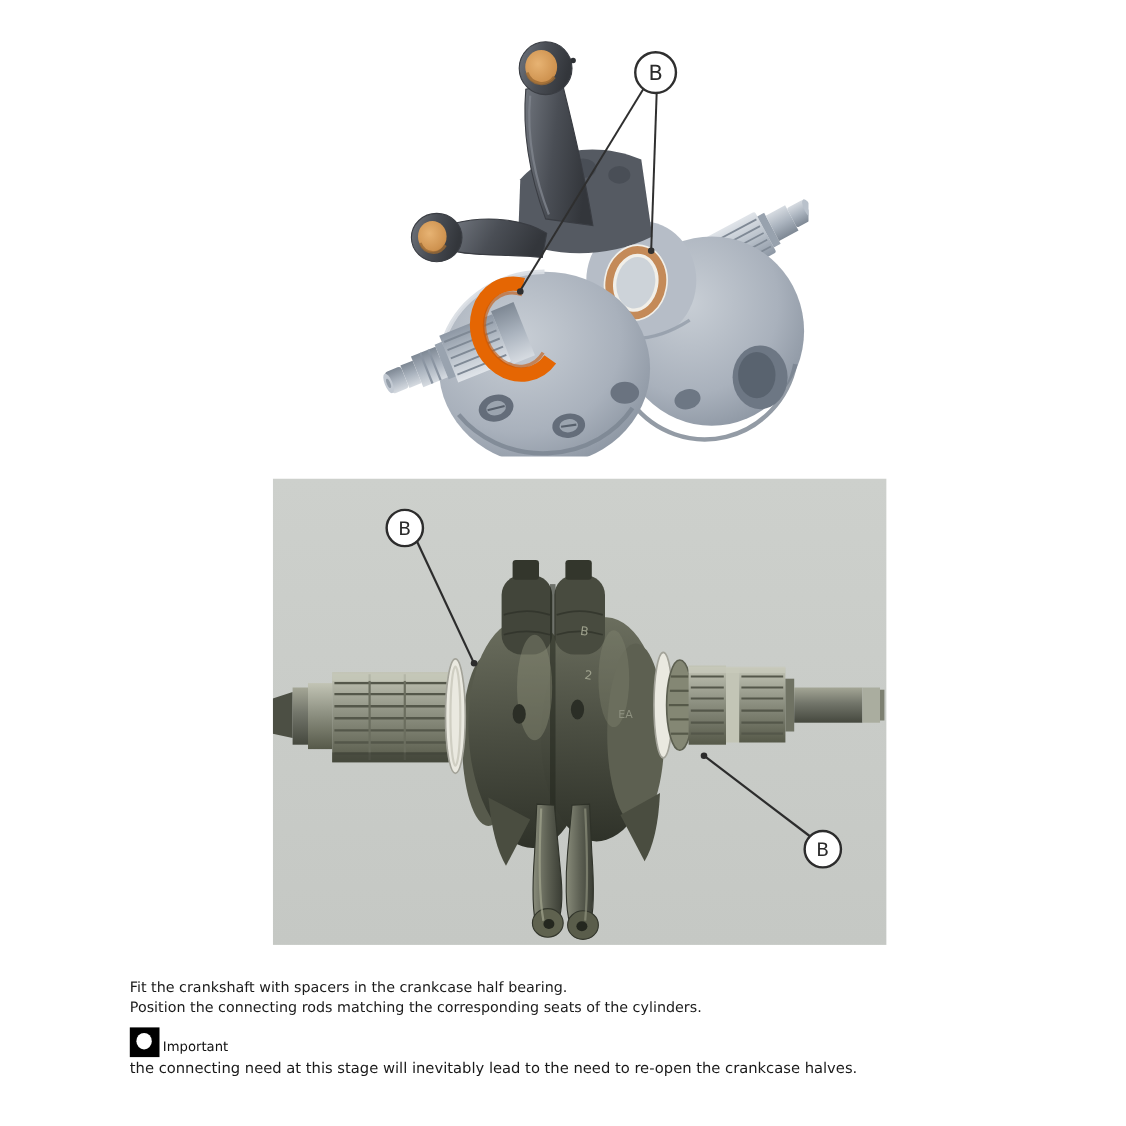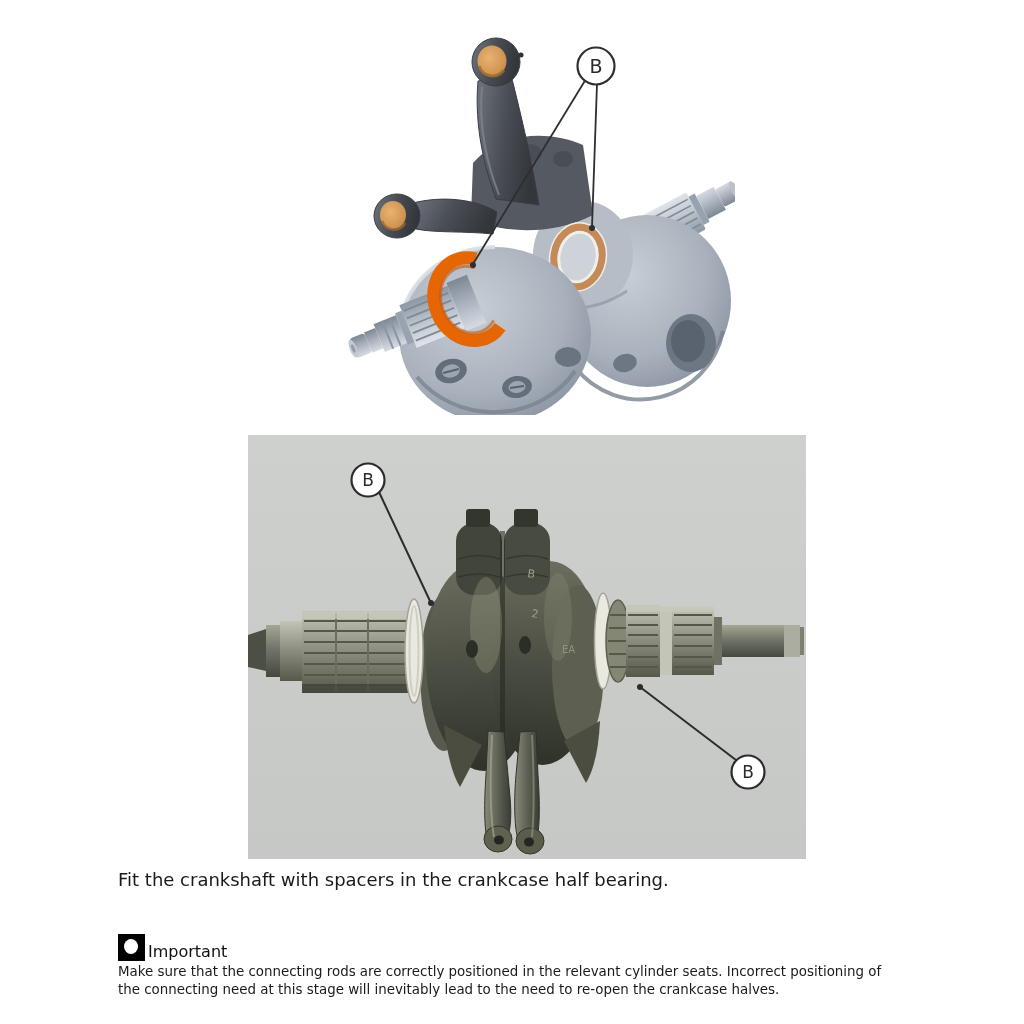--- a/index.html
+++ b/index.html
@@ -1,25 +1,25 @@
 <!DOCTYPE html>
 <html><head>
 <meta charset="utf-8">
 <style>
   html,body{margin:0;padding:0;background:#ffffff;}
   .page{position:relative;width:1024px;height:1024px;background:#ffffff;overflow:hidden;
         font-family:"DejaVu Sans","Liberation Sans",sans-serif;color:#1a1a1a;}
   .fig-top{position:absolute;left:325px;top:5px;width:410px;height:410px;}
   .fig-photo{position:absolute;left:248px;top:435px;width:558px;height:424px;}
-  .instr{position:absolute;left:118px;top:871px;font-size:18px;line-height:18px;}
+  .instr{position:absolute;left:118px;top:890px;font-size:13px;line-height:18px;}
   .instr div{white-space:nowrap;}
   .note-head{position:absolute;left:118px;top:934px;display:flex;align-items:flex-end;}
   .imp-icon{width:27px;height:27px;background:#000;display:inline-block;position:relative;flex:0 0 27px;}
   .imp-dot{position:absolute;width:14px;height:15px;border-radius:50%;background:#fff;left:6px;top:5px;}
-  .imp-label{font-size:16px;line-height:19px;margin-left:3px;color:#111;}
+  .imp-label{font-size:12px;line-height:19px;margin-left:3px;color:#111;}
   .note-body{position:absolute;left:118px;top:963px;font-size:13.4px;line-height:17.5px;}
   .note-body div{white-space:nowrap;}
   svg text{font-family:"DejaVu Sans","Liberation Sans",sans-serif;}
 </style>
 </head>
 <body>
 
 <div class="page">
 
   <svg class="fig-top" viewBox="0 0 410 410">
@@ -298,27 +298,27 @@
     <g>
       <circle cx="392" cy="252" r="3" fill="#2c2c2c"></circle>
       <line x1="392" y1="252" x2="488" y2="325" stroke="#2c2c2c" stroke-width="2"></line>
       <circle cx="500" cy="337" r="16.5" fill="#ffffff" stroke="#2c2c2c" stroke-width="2.2"></circle>
       <text x="500" y="343" text-anchor="middle" font-size="17" fill="#2b2b2b">B</text>
     </g>
   </svg>
 
   <div class="instr">
     <div>Fit the crankshaft with spacers in the crankcase half bearing.</div>
+    <div>Position the connecting rods matching the corresponding seats of the cylinders.</div>
   </div>
 
   <div class="note-head">
     <span class="imp-icon">
         <span class="imp-dot"></span>
       </span>
     <span class="imp-label">Important</span>
   </div>
 
   <div class="note-body">
-    <div>Make sure that the connecting rods are correctly positioned in the relevant cylinder seats. Incorrect positioning of</div>
     <div>the connecting need at this stage will inevitably lead to the need to re-open the crankcase halves.</div>
   </div>
 
 </div>
 
 </body></html>

